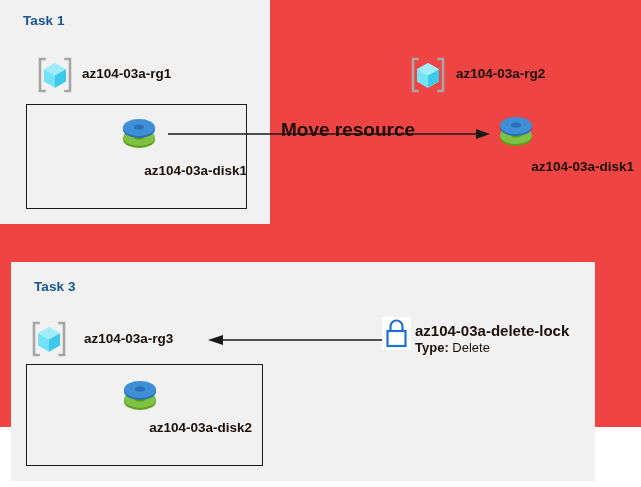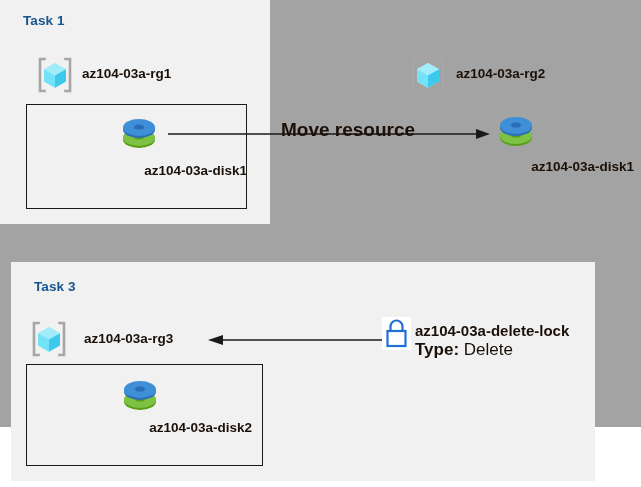--- a/index.html
+++ b/index.html
@@ -12,21 +12,21 @@
     height: 487px;
     position: relative;
     font-family: "Liberation Sans", sans-serif;
     overflow: hidden;
   }
   .canvas {
     position: absolute;
     left: 0; top: 0;
     width: 641px;
     height: 427px;
-    background: #a3a3a3;
+    background: #ef4444;
   }
   .panel {
     position: absolute;
     background: #f1f1f1;
   }
   #panel-task1 { left: 0px;   top: 0px;   width: 270px; height: 224px; }
   #panel-task2 { left: 277px; top: 0px;   width: 364px; height: 224px; }
   #panel-task3 { left: 11px;  top: 262px; width: 584px; height: 219px; }
 
   .panel-title {
@@ -123,21 +123,21 @@
     top: 322px;
     font-size: 15px;
     font-weight: bold;
     color: #1a1008;
     white-space: nowrap;
   }
   #lock-type {
     position: absolute;
     left: 415px;
     top: 340px;
-    font-size: 17px;
+    font-size: 13px;
     color: #1a1008;
     white-space: nowrap;
   }
   #lock-type .lbl { font-weight: bold; }
 </style>
 </head>
 <body>
 
 <div class="canvas">
 

